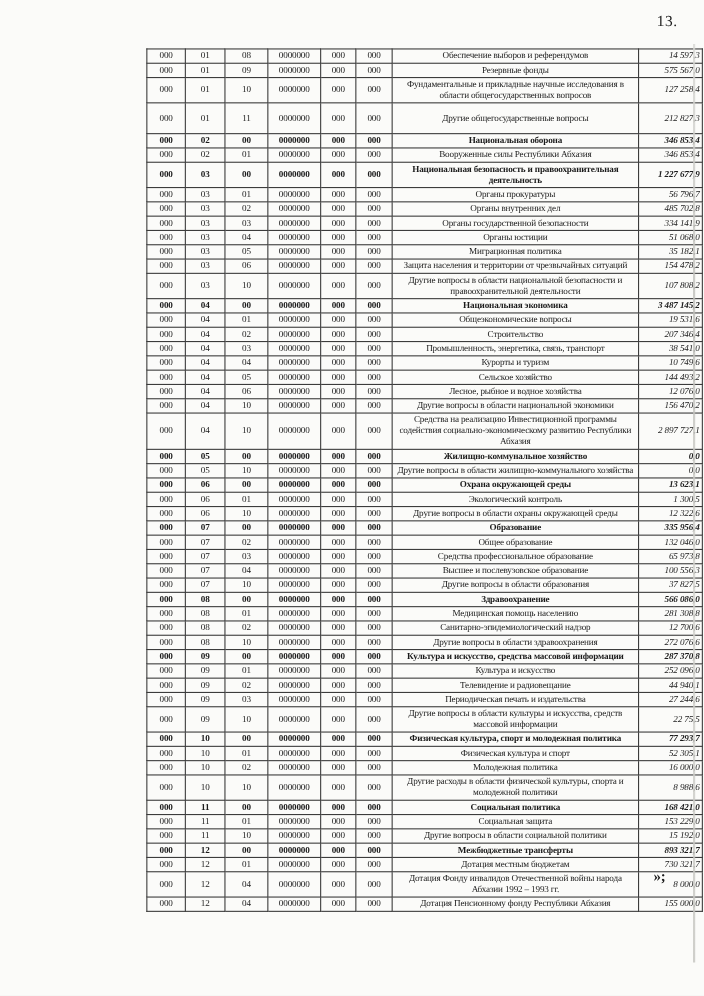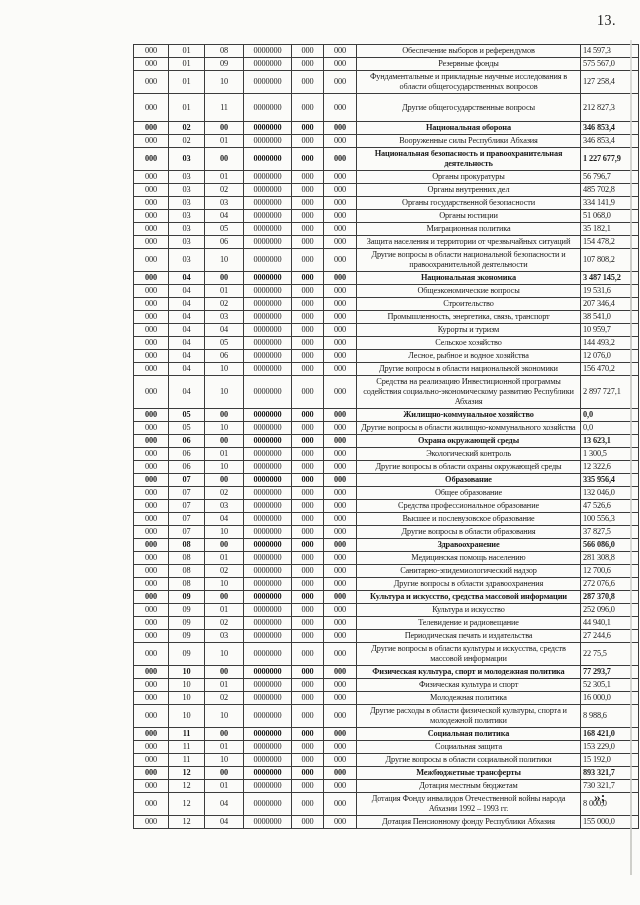--- a/index.html
+++ b/index.html
@@ -46,21 +46,21 @@
     line-height: 10px;
     padding: 1px 2px;
     vertical-align: middle;
     height: 10px;
     letter-spacing: -0.15px;
     color: #1b1b1b;
     overflow: hidden;
   }
   td.code   { text-align: center; white-space: nowrap; }
   td.name   { text-align: center; padding-left: 3px; padding-right: 2px; }
-  td.amount { text-align: left; white-space: nowrap; }
+  td.amount { text-align: right; white-space: nowrap; font-style: italic; }
   tr.bold td { font-weight: bold; }
   tr.tall td { height: 25px; }
   .closing-mark {
     position: absolute;
     left: 594px;
     top: 789px;
     font-size: 13.5px;
     font-weight: bold;
     color: #1b1b1b;
   }
@@ -273,21 +273,21 @@
           <td class="amount">38 541,0</td>
         </tr>
         <tr>
           <td class="code">000</td>
           <td class="code">04</td>
           <td class="code">04</td>
           <td class="code">0000000</td>
           <td class="code">000</td>
           <td class="code">000</td>
           <td class="name">Курорты и туризм</td>
-          <td class="amount">10 959,7</td>
+          <td class="amount">10 749,6</td>
         </tr>
         <tr>
           <td class="code">000</td>
           <td class="code">04</td>
           <td class="code">05</td>
           <td class="code">0000000</td>
           <td class="code">000</td>
           <td class="code">000</td>
           <td class="name">Сельское хозяйство</td>
           <td class="amount">144 493,2</td>
@@ -393,21 +393,21 @@
           <td class="amount">132 046,0</td>
         </tr>
         <tr>
           <td class="code">000</td>
           <td class="code">07</td>
           <td class="code">03</td>
           <td class="code">0000000</td>
           <td class="code">000</td>
           <td class="code">000</td>
           <td class="name">Средства профессиональное образование</td>
-          <td class="amount">47 526,6</td>
+          <td class="amount">65 973,8</td>
         </tr>
         <tr>
           <td class="code">000</td>
           <td class="code">07</td>
           <td class="code">04</td>
           <td class="code">0000000</td>
           <td class="code">000</td>
           <td class="code">000</td>
           <td class="name">Высшее и послевузовское образование</td>
           <td class="amount">100 556,3</td>

